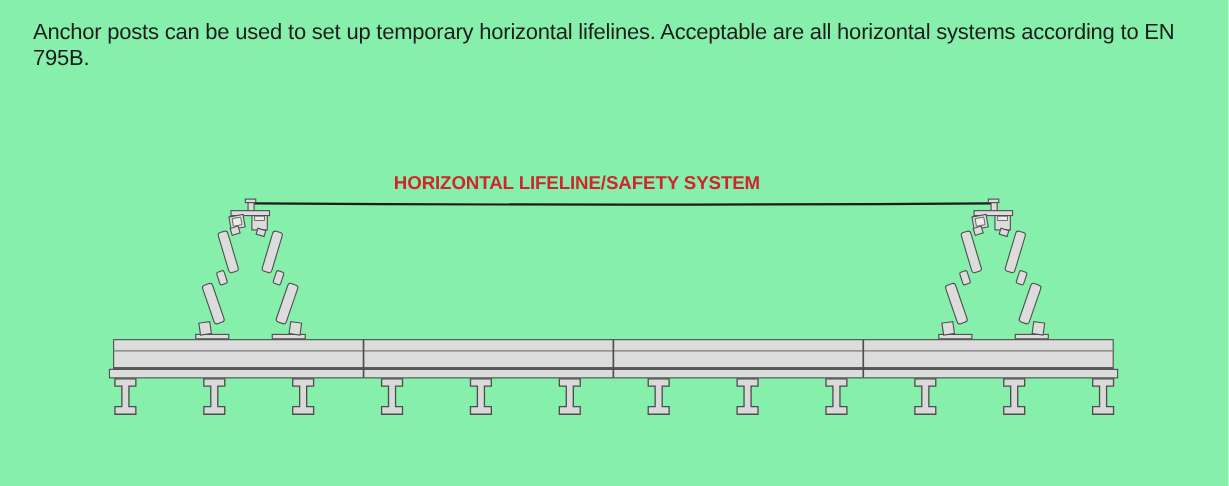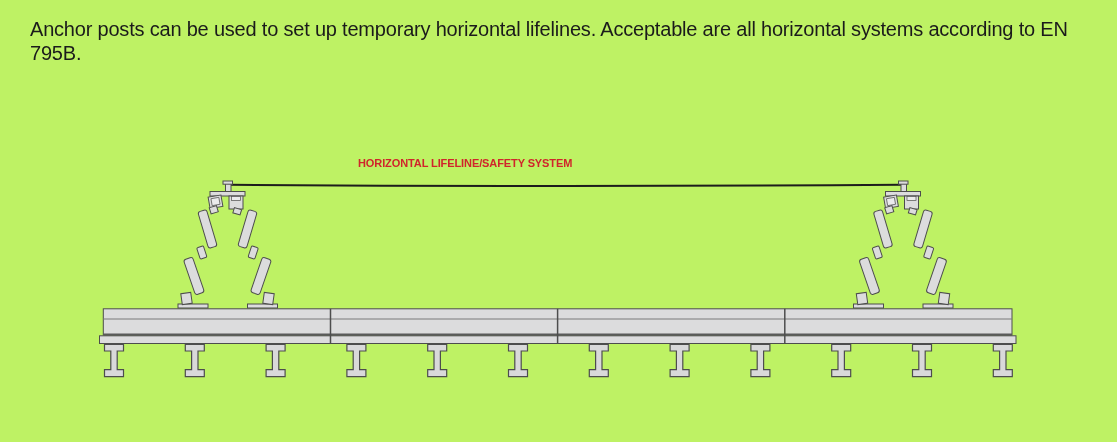--- a/index.html
+++ b/index.html
@@ -10,31 +10,31 @@
     --cable:#1c1c1c;
     --deck-line:#7a7a7a;
     --deck-line-dark:#5a5a5a;
   }
   *{margin:0;padding:0;box-sizing:border-box;}
   html,body{background:#ffffff;}
   body{font-family:"Liberation Sans", sans-serif;}
   .stage{
     position:relative;
     width:1117px;height:442px;
-    background:#bef264;
+    background:#86efac;
     overflow:hidden;
   }
   .intro{
     position:absolute;left:30px;top:17px;width:1085px;
     font-size:20px;line-height:24px;letter-spacing:-0.2px;
     color:#1b1b1b;
   }
   .lifeline-label{
     position:absolute;left:358px;top:157px;
-    font-size:11px;font-weight:700;letter-spacing:-0.1px;
+    font-size:17px;font-weight:700;letter-spacing:-0.1px;
     color:var(--accent);
     white-space:nowrap;
   }
   svg.diagram{position:absolute;left:0;top:0;}
   .metal{fill:var(--metal);stroke:var(--stroke);stroke-width:1;}
   .metal-inner{fill:var(--metal-light);stroke:var(--stroke);stroke-width:0.7;}
   .deck-fill{fill:var(--metal);stroke:var(--stroke);stroke-width:1;}
   .ibeam-shape{fill:#d9d9da;stroke:var(--stroke);stroke-width:1.2;}
   .cable{stroke:var(--cable);stroke-width:2;fill:none;}
   .deck-inner{stroke:var(--deck-line);stroke-width:1;}

